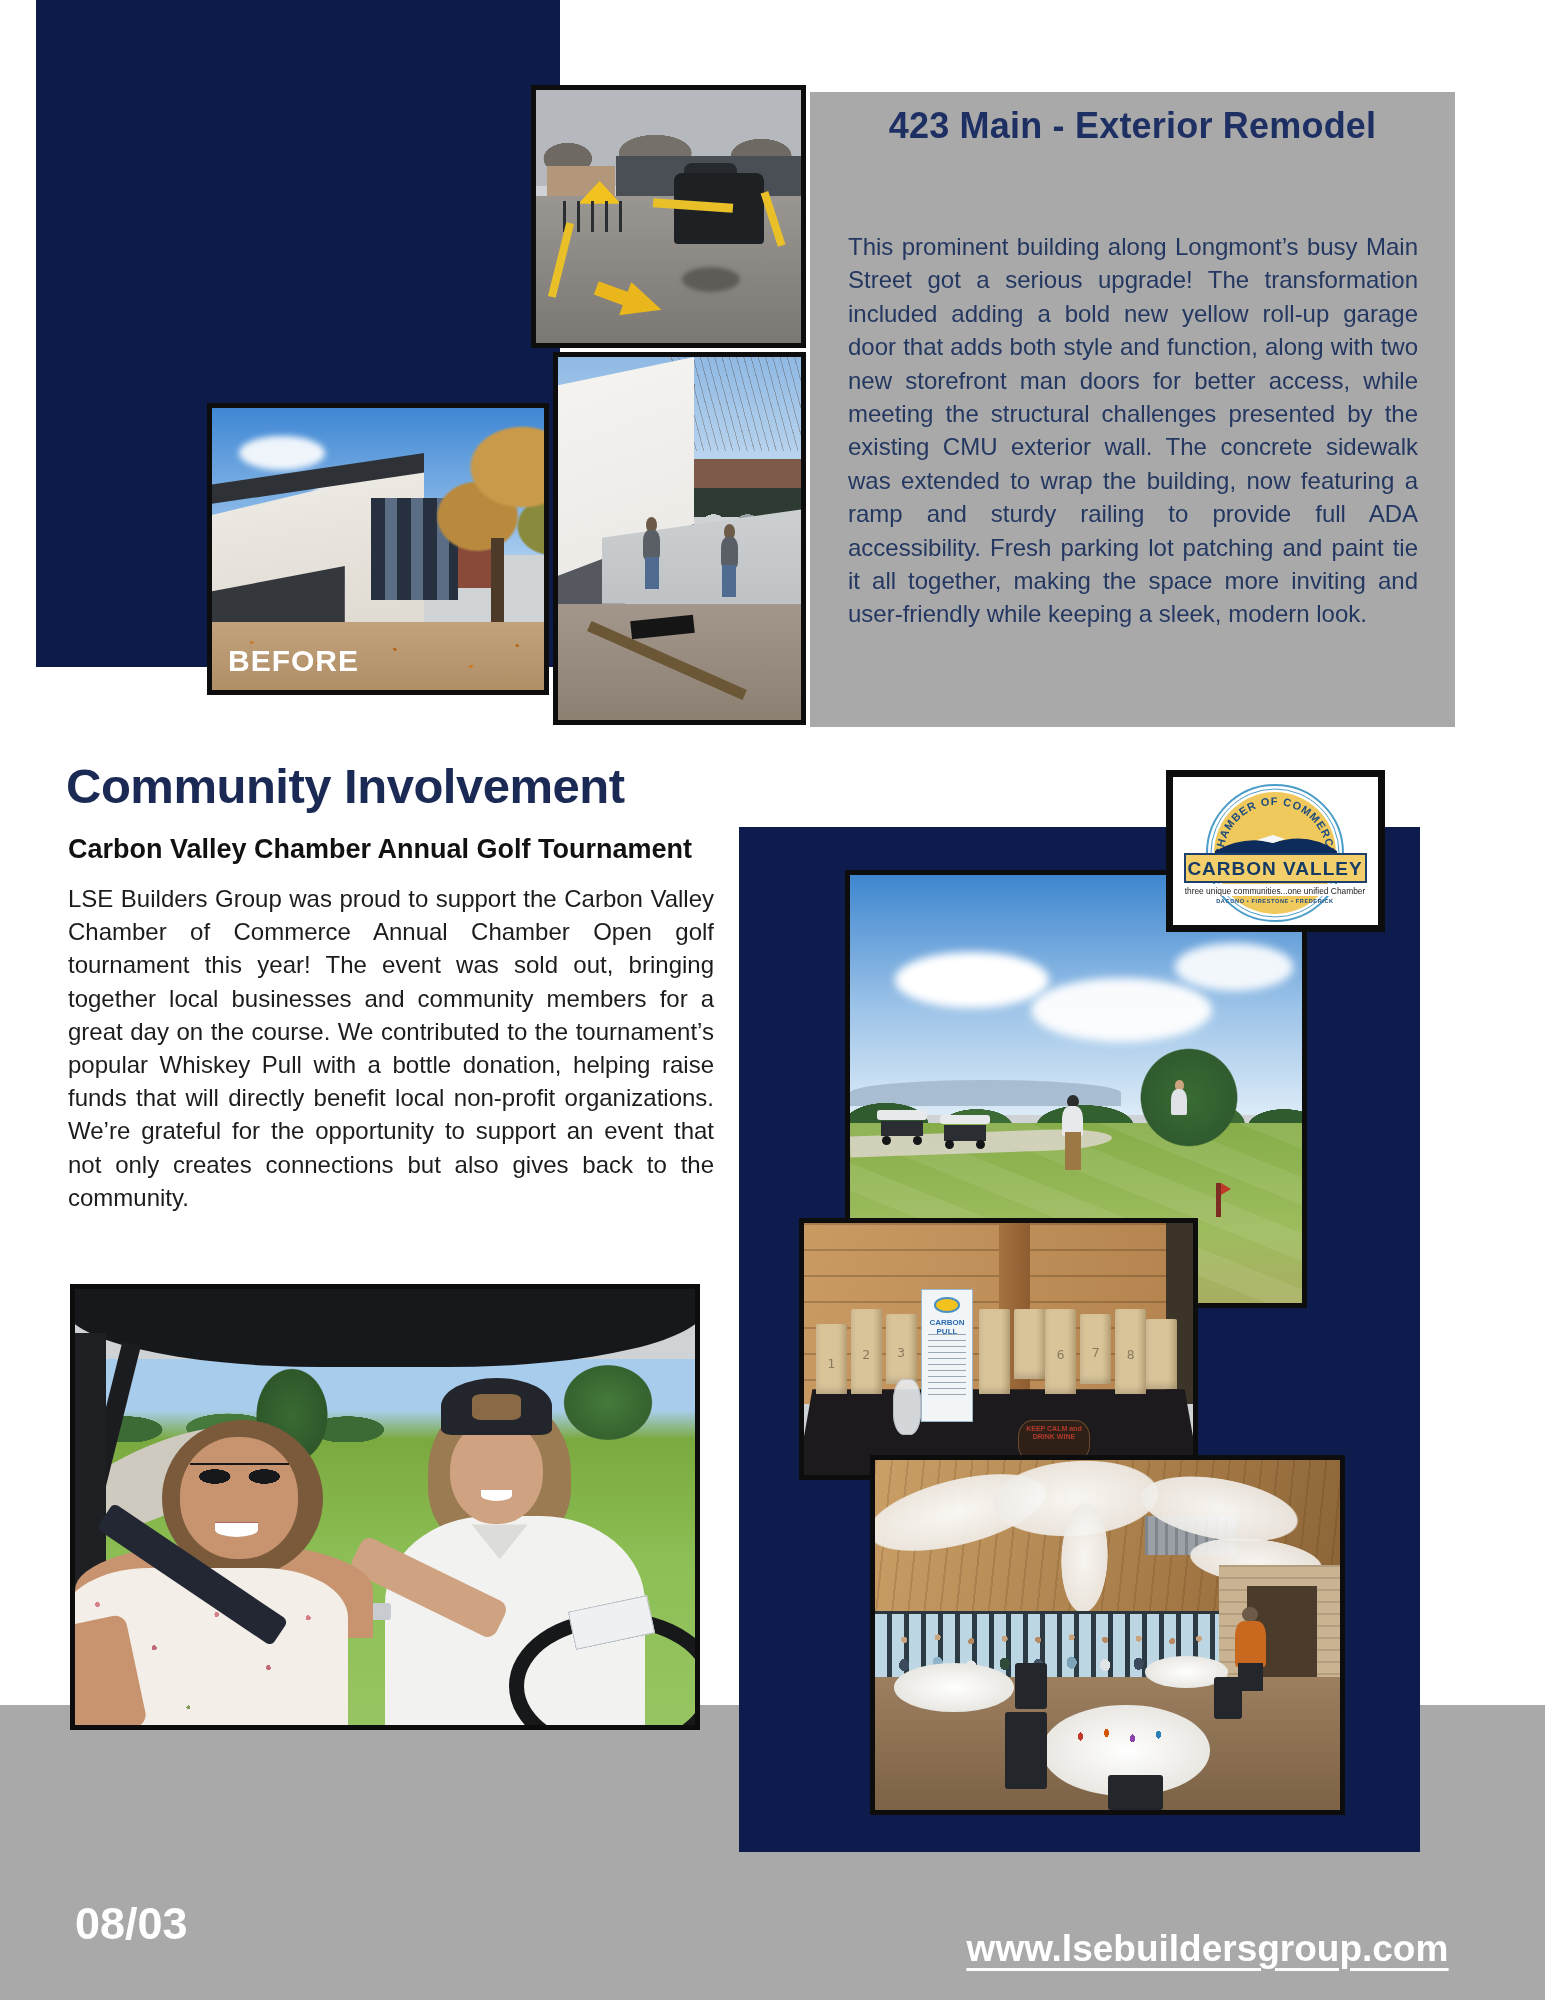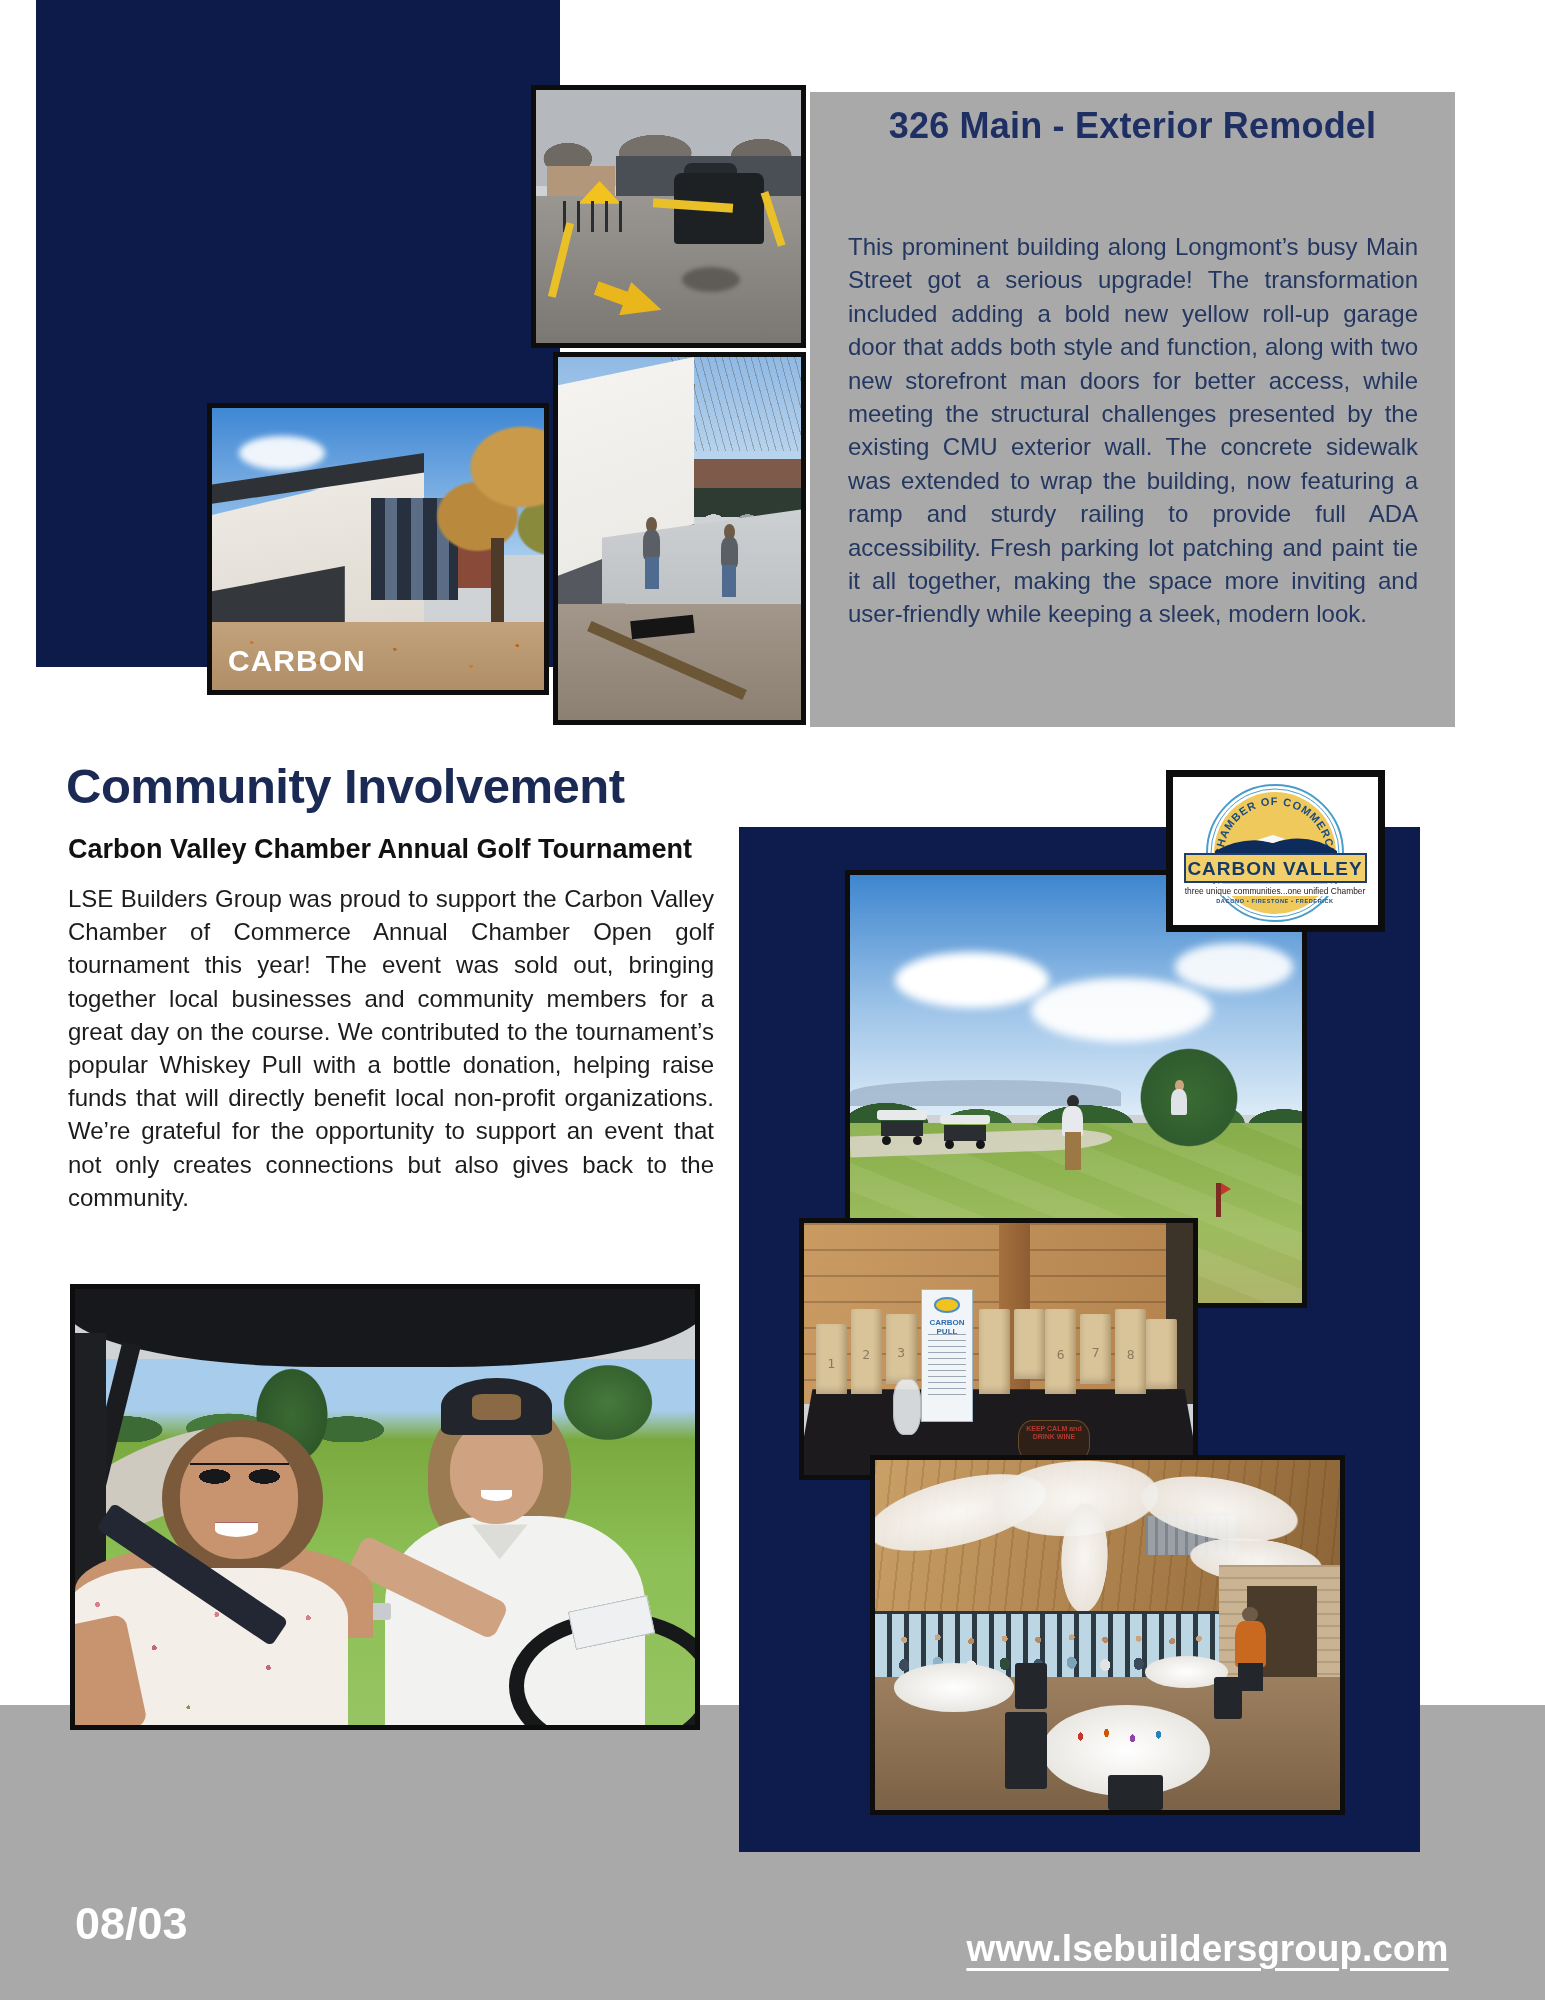--- a/index.html
+++ b/index.html
@@ -304,21 +304,21 @@
 <body>
 
 <div class="page">
 
   <div class="abs navy-top"></div>
   <div class="abs gray-box"></div>
   <div class="abs footer"></div>
   <div class="abs navy-right"></div>
 
   <div class="abs feat-title">
-    <div>326 Main - Exterior Remodel</div>
+    <div>423 Main - Exterior Remodel</div>
   </div>
   <div class="abs feat-body">This prominent building along Longmont’s busy Main Street got a serious upgrade! The transformation included adding a bold new yellow roll-up garage door that adds both style and function, along with two new storefront man doors for better access, while meeting the structural challenges presented by the existing CMU exterior wall. The concrete sidewalk was extended to wrap the building, now featuring a ramp and sturdy railing to provide full ADA accessibility. Fresh parking lot patching and paint tie it all together, making the space more inviting and user-friendly while keeping a sleek, modern look.</div>
 
 
   <div class="ph ph-truck">
     <div class="tr-sky"></div>
     <div class="tr-trees"></div>
     <div class="tr-bldg"></div>
     <div class="tr-bldg2"></div>
     <div class="tr-lot"></div>
@@ -363,21 +363,21 @@
     <div class="bf-cloud2"></div>
     <div class="bf-bldg-right"></div>
     <div class="bf-wall"></div>
     <div class="bf-roofline"></div>
     <div class="bf-sidewall-dark"></div>
     <div class="bf-storefront"></div>
     <div class="bf-tree"></div>
     <div class="bf-trunk"></div>
     <div class="bf-walk"></div>
     <div class="bf-leaves"></div>
-    <div class="photo-label" style="left:16px;bottom:12px;color:#fff;">CARBON</div>
+    <div class="photo-label" style="left:16px;bottom:12px;color:#fff;">BEFORE</div>
   </div>
 
   <div class="abs comm-head">Community Involvement</div>
   <div class="abs comm-sub">Carbon Valley Chamber Annual Golf Tournament</div>
   <div class="abs comm-body">LSE Builders Group was proud to support the Carbon Valley Chamber of Commerce Annual Chamber Open golf tournament this year! The event was sold out, bringing together local businesses and community members for a great day on the course. We contributed to the tournament’s popular Whiskey Pull with a bottle donation, helping raise funds that will directly benefit local non-profit organizations. We’re grateful for the opportunity to support an event that not only creates connections but also gives back to the community.</div>
 
   <div class="abs logo">
     <svg viewBox="0 0 205 148">
       <circle cx="102" cy="76" r="68" fill="none" stroke="#4a9cc9" stroke-width="2"></circle>
       <circle cx="102" cy="76" r="64" fill="none" stroke="#4a9cc9" stroke-width="1"></circle>

